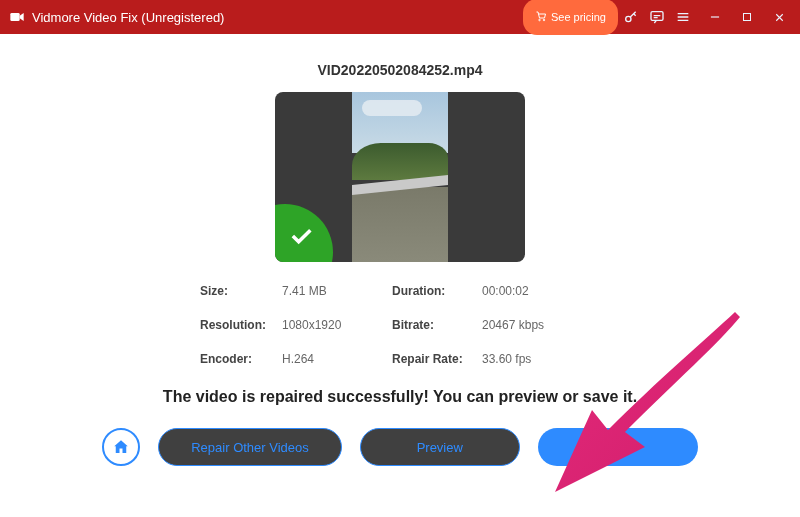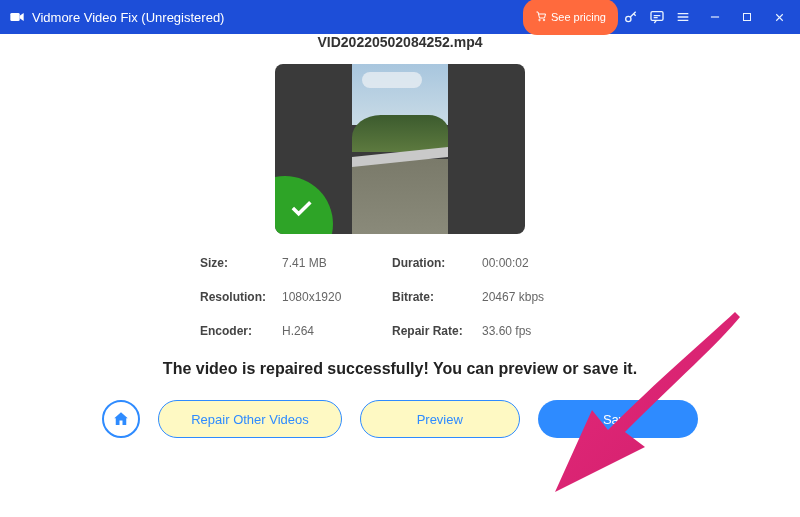--- a/index.html
+++ b/index.html
@@ -1,28 +1,28 @@
 <!DOCTYPE html>
 <html><head>
 <meta charset="utf-8">
 <style>
   * { margin: 0; padding: 0; box-sizing: border-box; font-family: -apple-system, BlinkMacSystemFont, "Segoe UI", Arial, sans-serif; }
   body { width: 800px; height: 517px; background: #f5f5f5; overflow: hidden; position: relative; }
   .window { width: 800px; height: 517px; background: #fff; display: flex; flex-direction: column; }
-  .titlebar { height: 34px; background: #1d4ed8; display: flex; align-items: center; color: #fff; padding: 0 8px; }
+  .titlebar { height: 34px; background: #b91c1c; display: flex; align-items: center; color: #fff; padding: 0 8px; }
   .titlebar .logo { width: 18px; height: 18px; margin-right: 6px; display:flex; align-items:center; justify-content:center; }
   .titlebar .title { font-size: 13px; flex: 0 0 auto; }
   .titlebar .spacer { flex: 1; }
   .pricing-btn { background: #ff6a3d; color: #fff; border-radius: 14px; height: 36px; padding: 0 12px; display: flex; align-items: center; font-size: 11px; gap: 4px; cursor: pointer; }
   .tb-icon { width: 26px; height: 26px; display:flex; align-items:center; justify-content:center; cursor:pointer; color:#eaf3ff; }
   .tb-icon svg { stroke: currentColor; }
   .wincontrols { display:flex; align-items:center; gap:6px; margin-left:6px; }
   .wc { width: 26px; height: 26px; display:flex; align-items:center; justify-content:center; cursor:pointer; color:#eaf3ff; font-size:15px; }
 
-  .content { flex: 1; display: flex; flex-direction: column; align-items: center; }
+  .content { flex: 1; display: flex; flex-direction: column; align-items: center; padding-top: 28px; }
   .filename { font-size: 14px; font-weight: 700; color: #333; margin-bottom: 14px; }
 
   .thumb-wrap { width: 250px; height: 170px; background: #3a3a3a; border-radius: 8px; position: relative; overflow: hidden; display:flex; justify-content:center; }
   .thumb-img { width: 96px; height: 100%; position: relative; overflow:hidden; }
   .sky { position:absolute; top:0; left:0; right:0; height:36%; background: linear-gradient(#a8c6de,#c9dbe6); }
   .cloud { position:absolute; top:8px; left:10px; width:60px; height:16px; background:#e7eef2; border-radius:8px; opacity:.8; }
   .hills { position:absolute; top:30%; left:0; right:0; height:22%; background: linear-gradient(#3c5b2e,#5d7a3f); border-radius: 30% 20% 0 0 / 60% 40% 0 0; }
   .rail { position:absolute; top:52%; left:-10px; right:-10px; height:10px; background:#c9c9c9; transform: skewY(-6deg); }
   .ground { position:absolute; top:56%; left:0; right:0; bottom:0; background: linear-gradient(#7a7a6a,#8a8a7a); }
   .badge { position:absolute; left:-38px; bottom:-38px; width:96px; height:96px; background:#2ea427; border-radius:50%; display:flex; align-items:flex-start; justify-content:flex-end; padding:18px 18px 0 0; }
@@ -30,21 +30,21 @@
 
   .info-grid { margin-top: 22px; width: 400px; display: grid; grid-template-columns: 82px 110px 90px 100px; row-gap: 20px; font-size: 12px; color:#555; }
   .info-grid .lab { font-weight: 700; color:#444; }
   .info-grid .val { color:#666; }
 
   .success { margin-top: 22px; font-size: 16px; font-weight: 700; color:#222; }
 
   .buttons { margin-top: 22px; display:flex; align-items:center; gap: 18px; }
   .home-btn { width: 38px; height: 38px; border: 2px solid #2e8bff; border-radius: 50%; display:flex; align-items:center; justify-content:center; cursor:pointer; }
   .pill { height: 38px; border-radius: 19px; padding: 0 32px; display:flex; align-items:center; justify-content:center; font-size: 13px; cursor:pointer; min-width:160px; }
-  .pill.outline { border: 1.5px solid #2e8bff; color:#2e8bff; background:#fef9c3; }
+  .pill.outline { border: 1.5px solid #2e8bff; color:#2e8bff; background:#404040; }
   .pill.solid { background:#2e8bff; color:#fff; }
 
   .arrow-overlay { position:absolute; right: 50px; bottom: 10px; width: 210px; height: 195px; pointer-events:none; }
 </style>
 </head>
 <body>
 
 <div class="window">
 
   <div class="titlebar">

